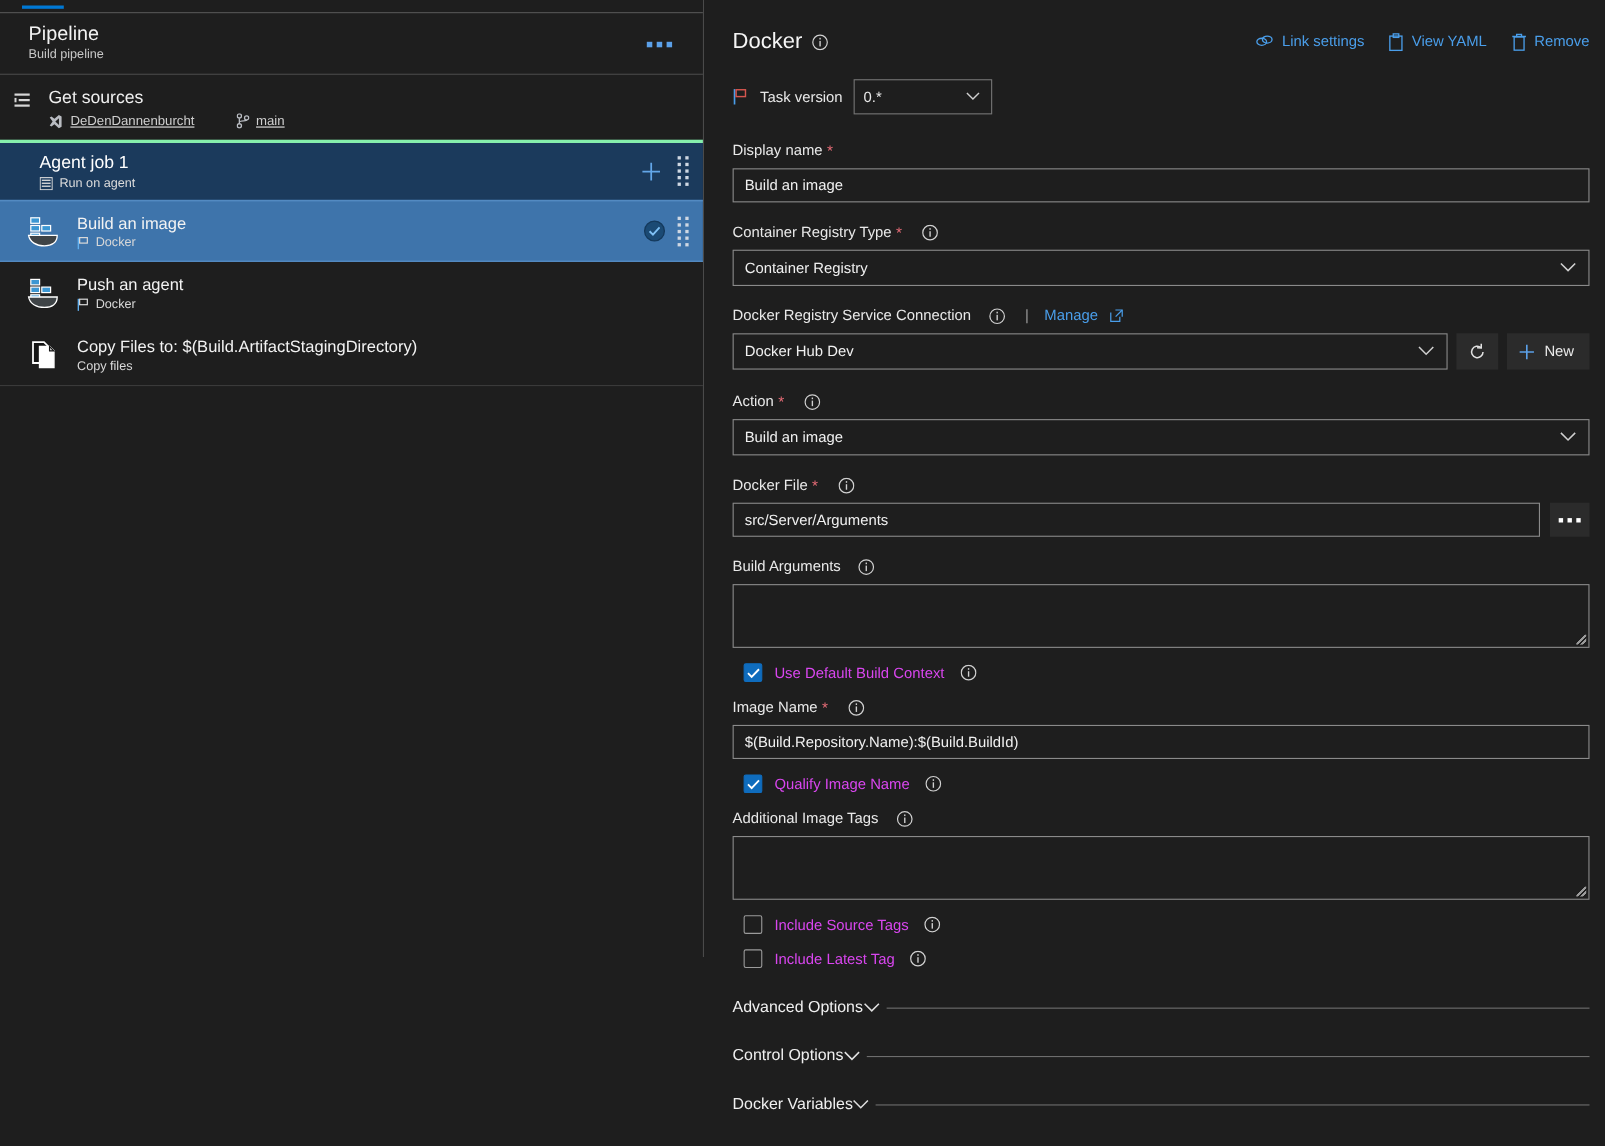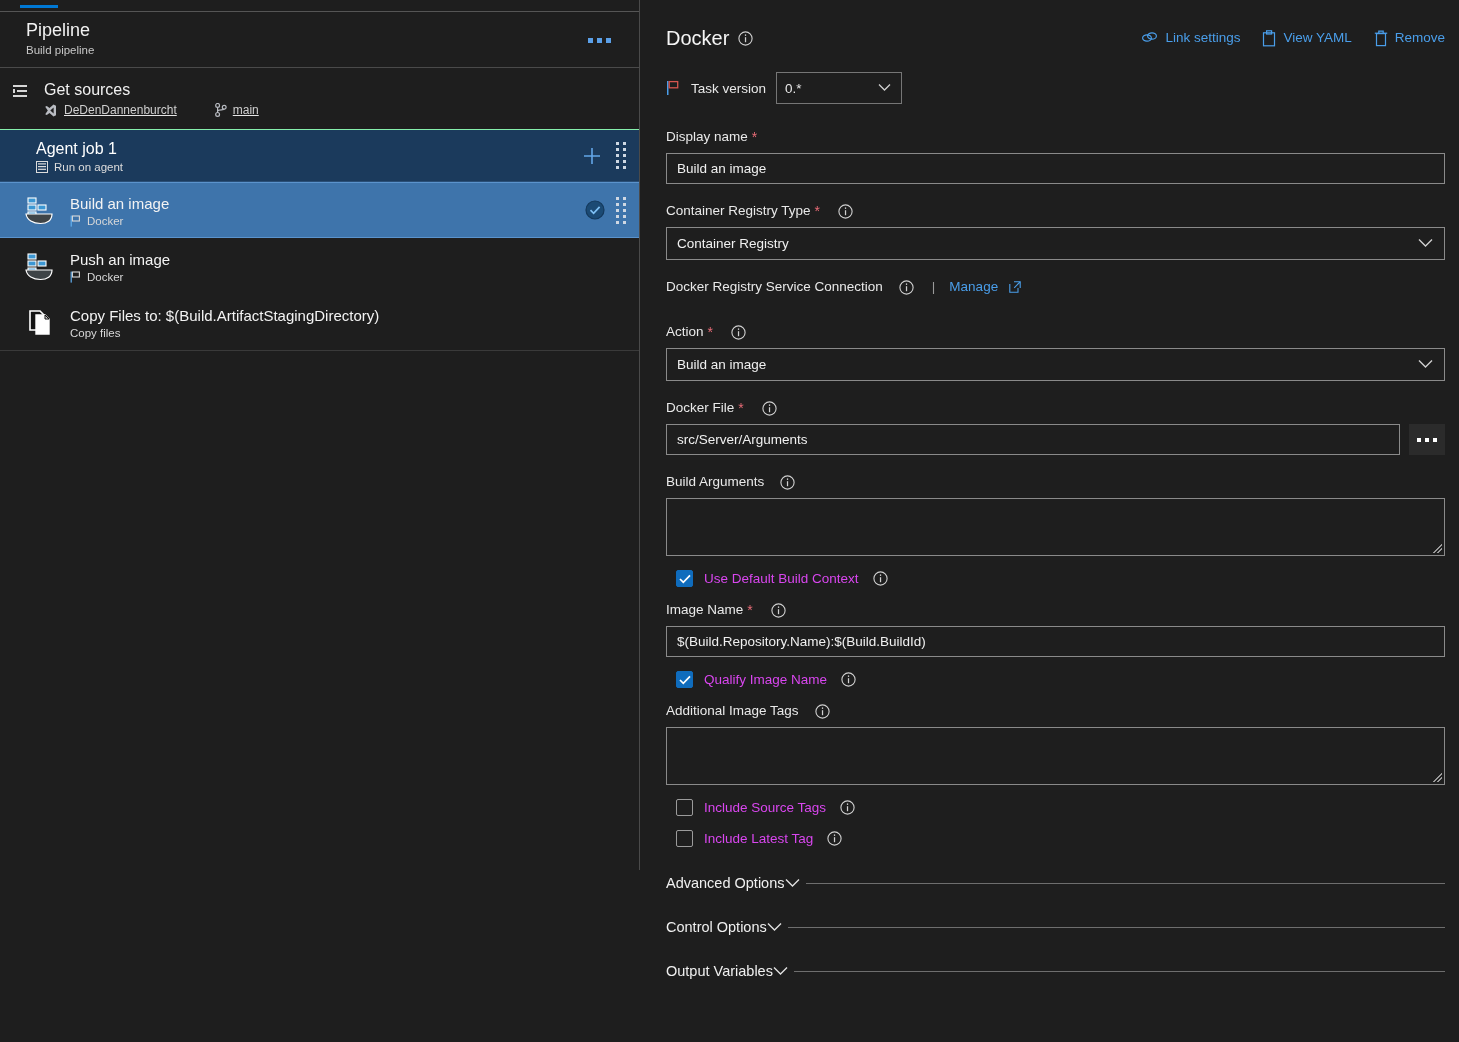--- a/index.html
+++ b/index.html
@@ -38,21 +38,21 @@
   .pipeline-title { font-size: 18px; color: #f2f2f2; line-height: 22px; font-weight: 400; }
   .pipeline-sub { font-size: 11.5px; color: #c8c8c8; line-height: 16px; margin-top: 1px; }
   .kebab {
     position: absolute; right: 28px; top: 26px;
     display: flex; gap: 4px; cursor: pointer;
   }
   .kebab i { width: 5px; height: 5px; background: #5ba0e8; display: block; }
 
   .getsources {
     height: 62px; padding: 12px 0 0 44px;
-    border-bottom: 1px solid #86efac;
+    border-bottom: 3px solid #86efac;
     position: relative;
   }
   .gs-icon { position: absolute; left: 13px; top: 16px; }
   .gs-title { font-size: 16px; color: #f0f0f0; line-height: 20px; }
   .gs-meta { display: flex; align-items: center; margin-top: 3px; gap: 7px; text-decoration: underline; }
   .gs-meta .repo-name, .gs-meta .branch-name { font-size: 12px; color: #cfcfcf; }
   .gs-meta .branch-wrap { display: flex; align-items: center; gap: 6px; margin-left: 31px; }
 
   .job-row {
     height: 52px; background: #1b3a5c;
@@ -335,21 +335,21 @@
         <span class="task-icon">
           <svg width="36" height="36" viewBox="0 0 36 36">
             <rect x="6" y="6" width="8" height="5" fill="#3c97d3" stroke="#ffffff" stroke-width="1.1"></rect>
             <rect x="6" y="13" width="8" height="5" fill="#3c97d3" stroke="#ffffff" stroke-width="1.1"></rect>
             <rect x="16" y="13" width="8" height="5" fill="#3c97d3" stroke="#ffffff" stroke-width="1.1"></rect>
             <rect x="6" y="20" width="8" height="5" fill="#3c97d3" stroke="#ffffff" stroke-width="1.1"></rect>
             <path d="M4 22 L30 22 C30 28.5 25 31.5 18.5 31.5 C11 31.5 5 28 4 22 Z" fill="#3f4447" stroke="#ffffff" stroke-width="1.2"></path>
           </svg>
         </span>
         <div class="task-text">
-          <div class="task-title">Push an image</div>
+          <div class="task-title">Push an agent</div>
           <div class="task-sub">
             <span>
               <svg width="11" height="12" viewBox="0 0 11 12">
                 <rect x="0.6" y="0.6" width="1.2" height="11" fill="#62b0f0"></rect>
                 <rect x="2.4" y="1" width="7" height="5" fill="none" stroke="#d9d9d9" stroke-width="1.1"></rect>
               </svg>
             </span>
             <span>Docker</span>
           </div>
         </div>
@@ -492,20 +492,44 @@
           <span style="margin-left:10px;color:#9a9a9a">|</span>
           <span style="color:#4a9eea;margin-left:6px;cursor:pointer">Manage</span>
           <span style="margin-left:3px">
             <svg width="12" height="12" viewBox="0 0 12 12">
               <path d="M0.8 3 L0.8 11.2 L9 11.2 L9 7" fill="none" stroke="#4a9eea" stroke-width="1.1"></path>
               <path d="M5 0.8 L11.2 0.8 L11.2 7" fill="none" stroke="#4a9eea" stroke-width="1.1"></path>
               <path d="M5.2 6.8 L11 1" stroke="#4a9eea" stroke-width="1.1"></path>
             </svg>
           </span>
         </div>
+        <div class="row-with-side">
+          <div class="selectbox">
+            <span>Docker Hub Dev</span>
+            <span class="chev">
+              <svg width="15" height="10" viewBox="0 0 15 10">
+                <path d="M1 1.5 L7.5 8 L14 1.5" fill="none" stroke="#cfcfcf" stroke-width="1.4"></path>
+              </svg>
+            </span>
+          </div>
+          <div class="icon-btn">
+            <svg width="18" height="18" viewBox="0 0 18 18">
+              <path d="M14.2 9 A5.2 5.2 0 1 1 12.4 5" fill="none" stroke="#e2e2e2" stroke-width="1.4"></path>
+              <path d="M12.6 1.4 L12.6 5.4 L8.8 5.2" fill="none" stroke="#e2e2e2" stroke-width="1.4"></path>
+            </svg>
+          </div>
+          <div class="new-btn">
+            <span>
+              <svg width="16" height="16" viewBox="0 0 16 16">
+                <path d="M8 1.5 L8 14.5 M1.5 8 L14.5 8" stroke="#5ba0e8" stroke-width="1.5"></path>
+              </svg>
+            </span>
+            <span>New</span>
+          </div>
+        </div>
       </div>
 
       <div class="sp20"></div>
 
       <div class="fgroup">
         <div class="flabel">
           <span>Action</span>
           <span class="req">*</span>
           <span style="margin-left:10px">
             <svg width="15" height="15" viewBox="0 0 15 15">
@@ -672,21 +696,21 @@
         <span class="collapse-label">Control Options</span>
         <span>
           <svg width="15" height="10" viewBox="0 0 15 10">
             <path d="M1 1.5 L7.5 8 L14 1.5" fill="none" stroke="#e0e0e0" stroke-width="1.4"></path>
           </svg>
         </span>
         <span class="collapse-line"></span>
       </div>
 
       <div class="collapse-row">
-        <span class="collapse-label">Output Variables</span>
+        <span class="collapse-label">Docker Variables</span>
         <span>
           <svg width="15" height="10" viewBox="0 0 15 10">
             <path d="M1 1.5 L7.5 8 L14 1.5" fill="none" stroke="#e0e0e0" stroke-width="1.4"></path>
           </svg>
         </span>
         <span class="collapse-line"></span>
       </div>
 
     </div>
   </div>

